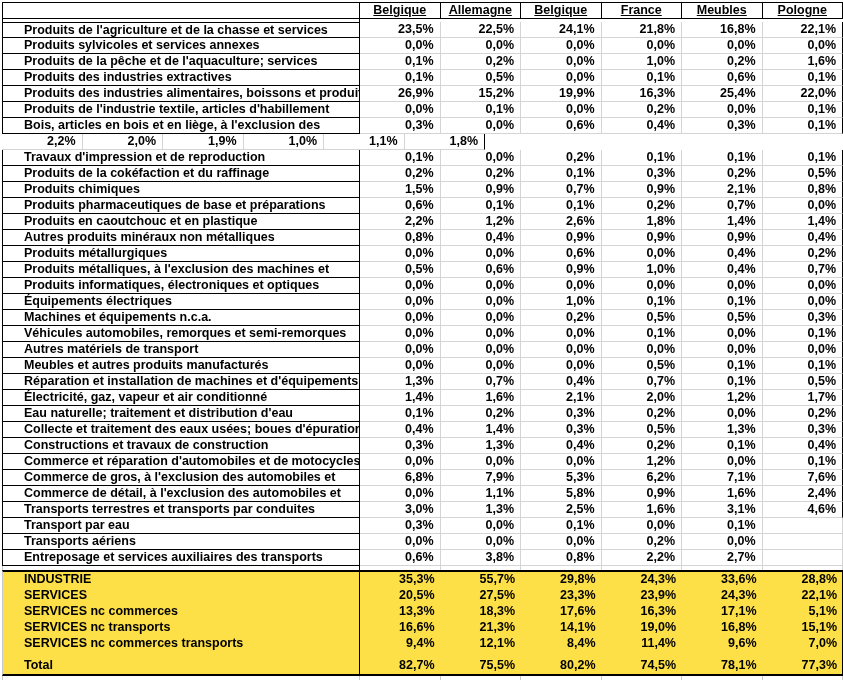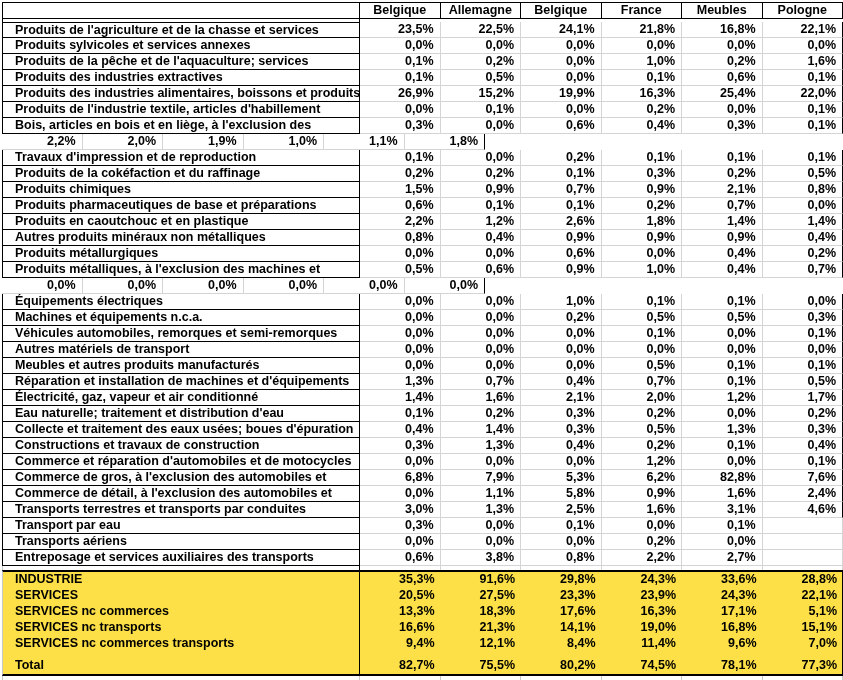--- a/index.html
+++ b/index.html
@@ -5,27 +5,27 @@
   html,body{margin:0;padding:0;background:#ffffff;}
   body{width:843px;height:680px;overflow:hidden;}
   .sheet{
     position:relative;width:843px;height:680px;background:#ffffff;
     font-family:"Liberation Sans",sans-serif;font-weight:700;
     font-size:12.5px;color:#000;
   }
   .tbl{position:absolute;left:2px;top:2px;width:841px;}
   .row{display:flex;}
   .cell{box-sizing:border-box;overflow:hidden;white-space:nowrap;flex:none;}
-  .lblc{width:358px;padding-left:12px;}
+  .lblc{width:358px;padding-left:21px;}
   .vc{width:80.5px;text-align:right;padding-right:6px;}
 
   
   .hrow .cell{height:17px;line-height:15px;border-top:1px solid #000;border-bottom:1px solid #000;}
   .hrow .lblc{border-left:1px solid #000;border-right:1px solid #000;}
-  .hrow .vc{text-align:center;padding:0;border-right:1px solid #000;}
+  .hrow .vc{text-align:center;padding:0;border-right:1px solid #000;text-decoration:underline;}
 
   
   .spacer{height:3px;}
   .spacer .lblc{height:3px;border-left:1px solid #000;border-right:1px solid #000;}
 
   
   .drow .cell{height:16px;line-height:15px;}
   .drow .lblc{border-left:1px solid #000;border-right:1px solid #000;border-bottom:1px solid #000;}
   .drow.top .lblc{border-top:1px solid #000;}
   .drow .vc{border-right:1px solid #d4d4d4;border-bottom:1px solid #d4d4d4;}
@@ -235,20 +235,21 @@
           <div class="cell lblc">Produits métalliques, à l'exclusion des machines et</div>
           <div class="cell vc">0,5%</div>
           <div class="cell vc">0,6%</div>
           <div class="cell vc">0,9%</div>
           <div class="cell vc">1,0%</div>
           <div class="cell vc">0,4%</div>
           <div class="cell vc">0,7%</div>
         </div>
 
         <div class="row drow">
+          <div class="cell lblc">Produits informatiques, électroniques et optiques</div>
           <div class="cell vc">0,0%</div>
           <div class="cell vc">0,0%</div>
           <div class="cell vc">0,0%</div>
           <div class="cell vc">0,0%</div>
           <div class="cell vc">0,0%</div>
           <div class="cell vc">0,0%</div>
         </div>
 
         <div class="row drow">
           <div class="cell lblc">Équipements électriques</div>
@@ -359,21 +360,21 @@
           <div class="cell vc">0,0%</div>
           <div class="cell vc">0,1%</div>
         </div>
 
         <div class="row drow">
           <div class="cell lblc">Commerce de gros, à l'exclusion des automobiles et</div>
           <div class="cell vc">6,8%</div>
           <div class="cell vc">7,9%</div>
           <div class="cell vc">5,3%</div>
           <div class="cell vc">6,2%</div>
-          <div class="cell vc">82,8%</div>
+          <div class="cell vc">7,1%</div>
           <div class="cell vc">7,6%</div>
         </div>
 
         <div class="row drow">
           <div class="cell lblc">Commerce de détail, à l'exclusion des automobiles et</div>
           <div class="cell vc">0,0%</div>
           <div class="cell vc">1,1%</div>
           <div class="cell vc">5,8%</div>
           <div class="cell vc">0,9%</div>
           <div class="cell vc">1,6%</div>
@@ -430,21 +431,21 @@
       <div class="cell vc"></div>
       <div class="cell vc"></div>
     </div>
 
     <div class="bsec">
       <div>
 
           <div class="row brow">
             <div class="cell lblc">INDUSTRIE</div>
             <div class="cell vc">35,3%</div>
-            <div class="cell vc">91,6%</div>
+            <div class="cell vc">55,7%</div>
             <div class="cell vc">29,8%</div>
             <div class="cell vc">24,3%</div>
             <div class="cell vc">33,6%</div>
             <div class="cell vc">28,8%</div>
           </div>
 
           <div class="row brow">
             <div class="cell lblc">SERVICES</div>
             <div class="cell vc">20,5%</div>
             <div class="cell vc">27,5%</div>

